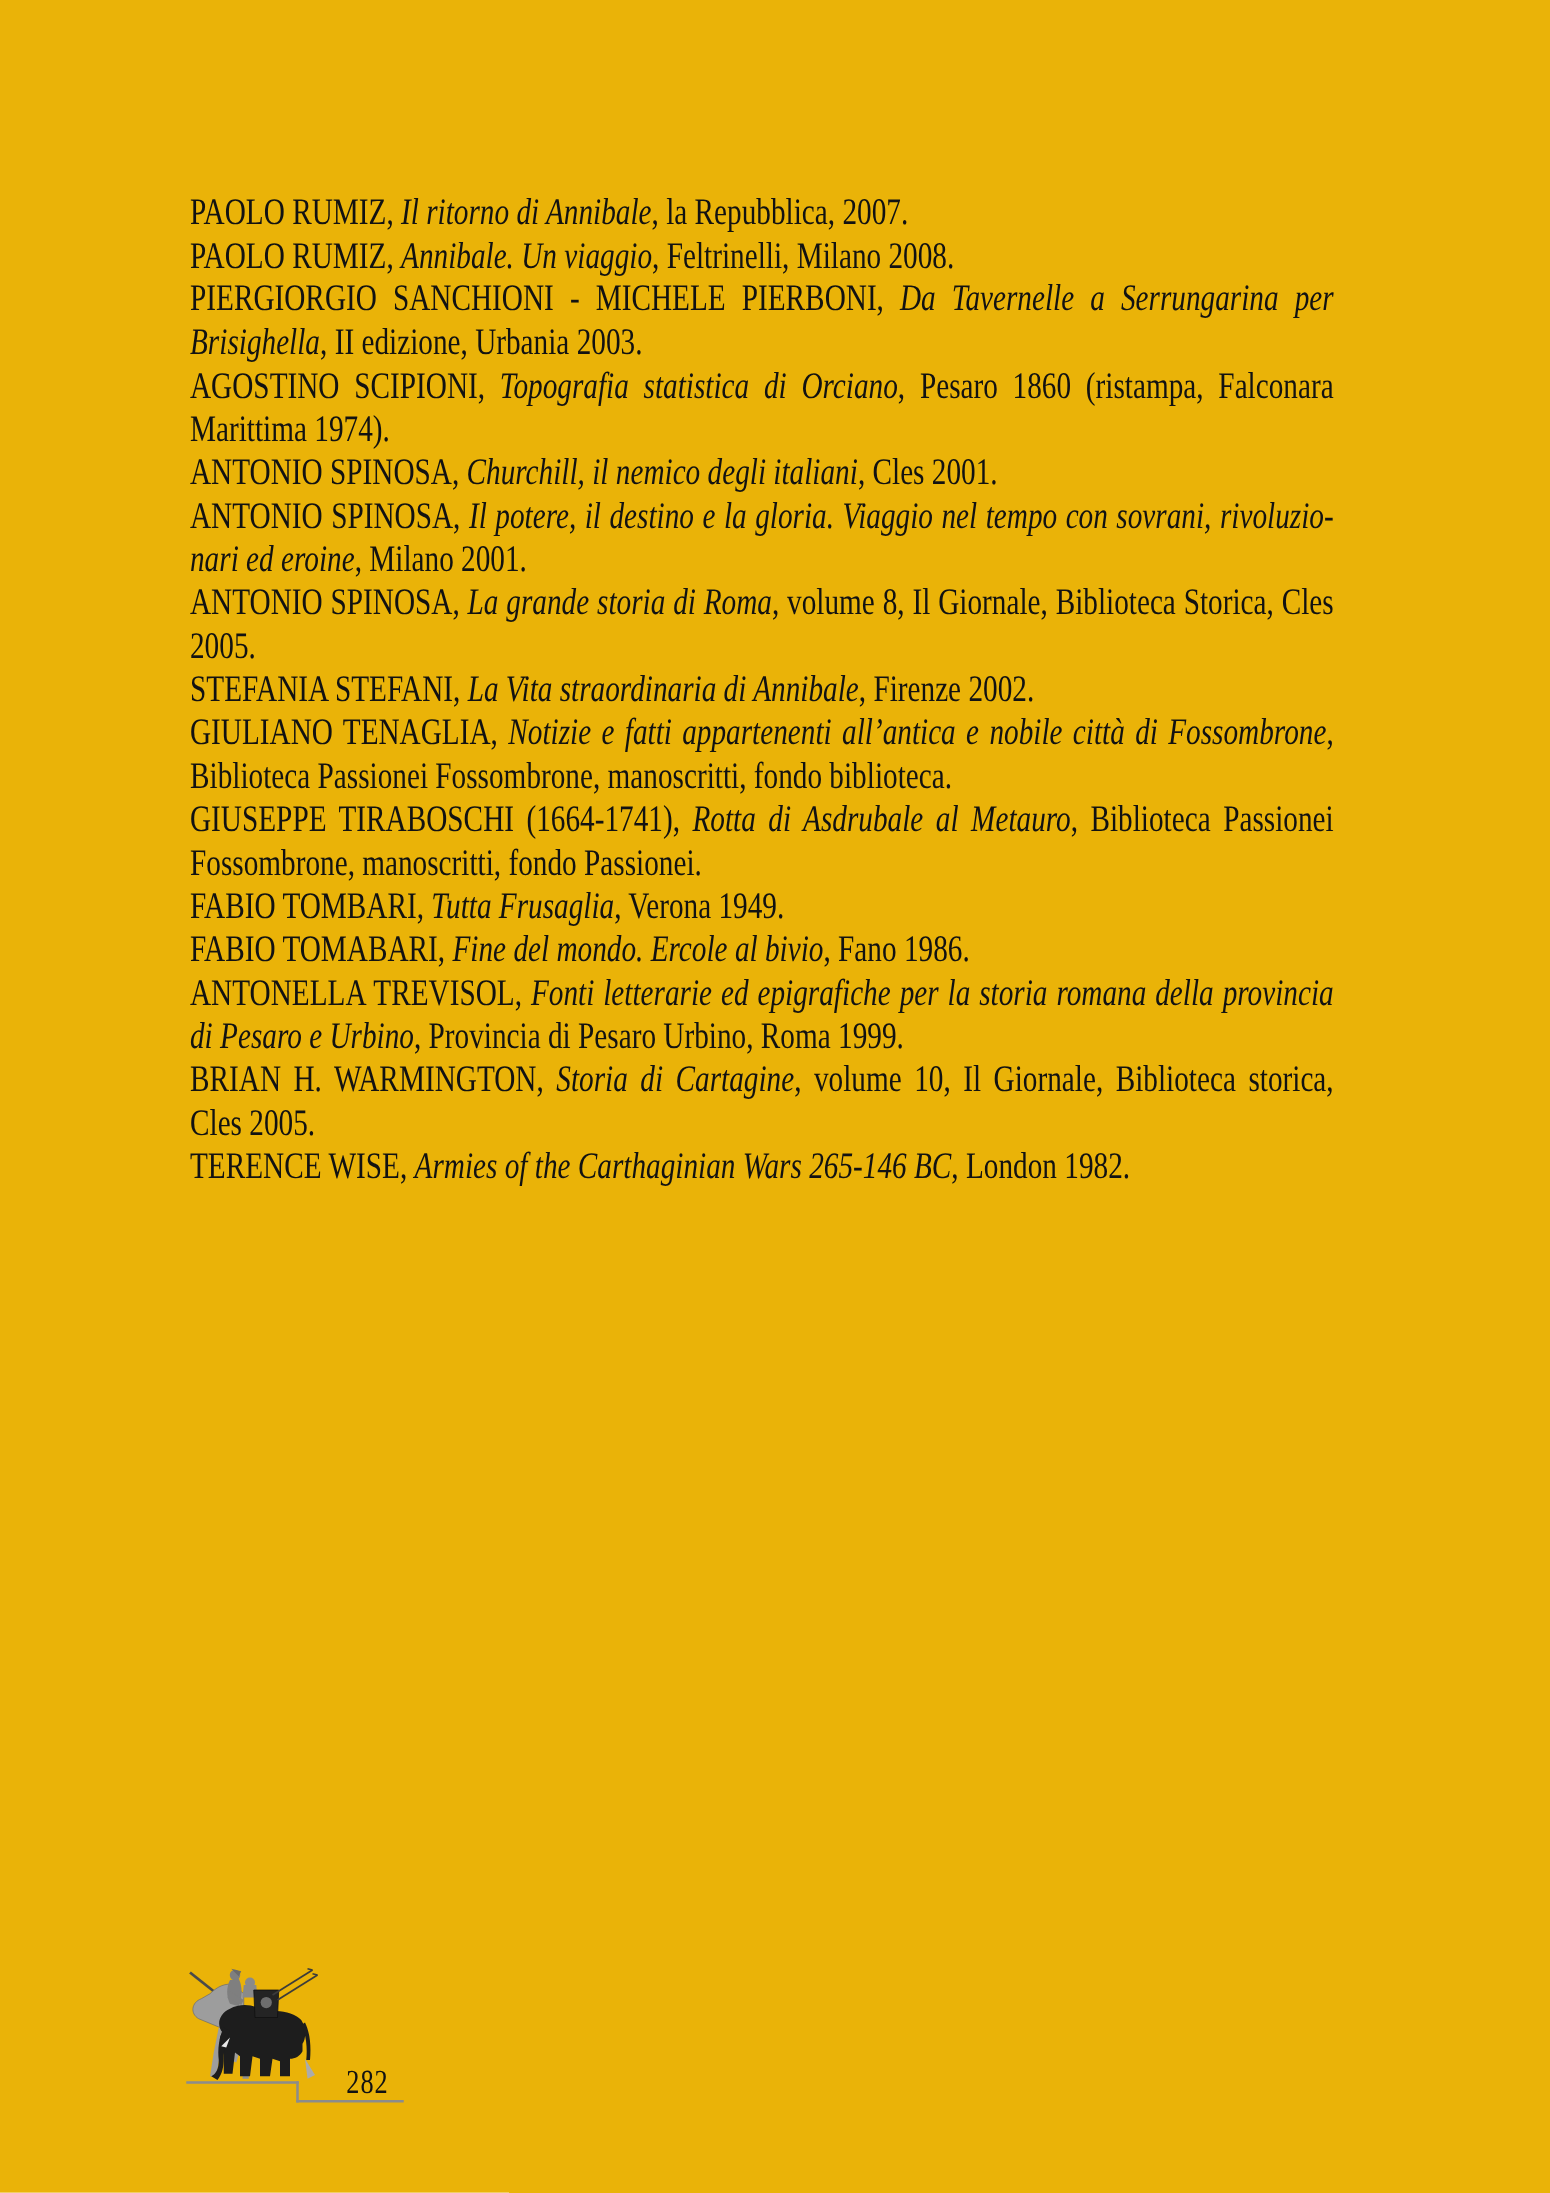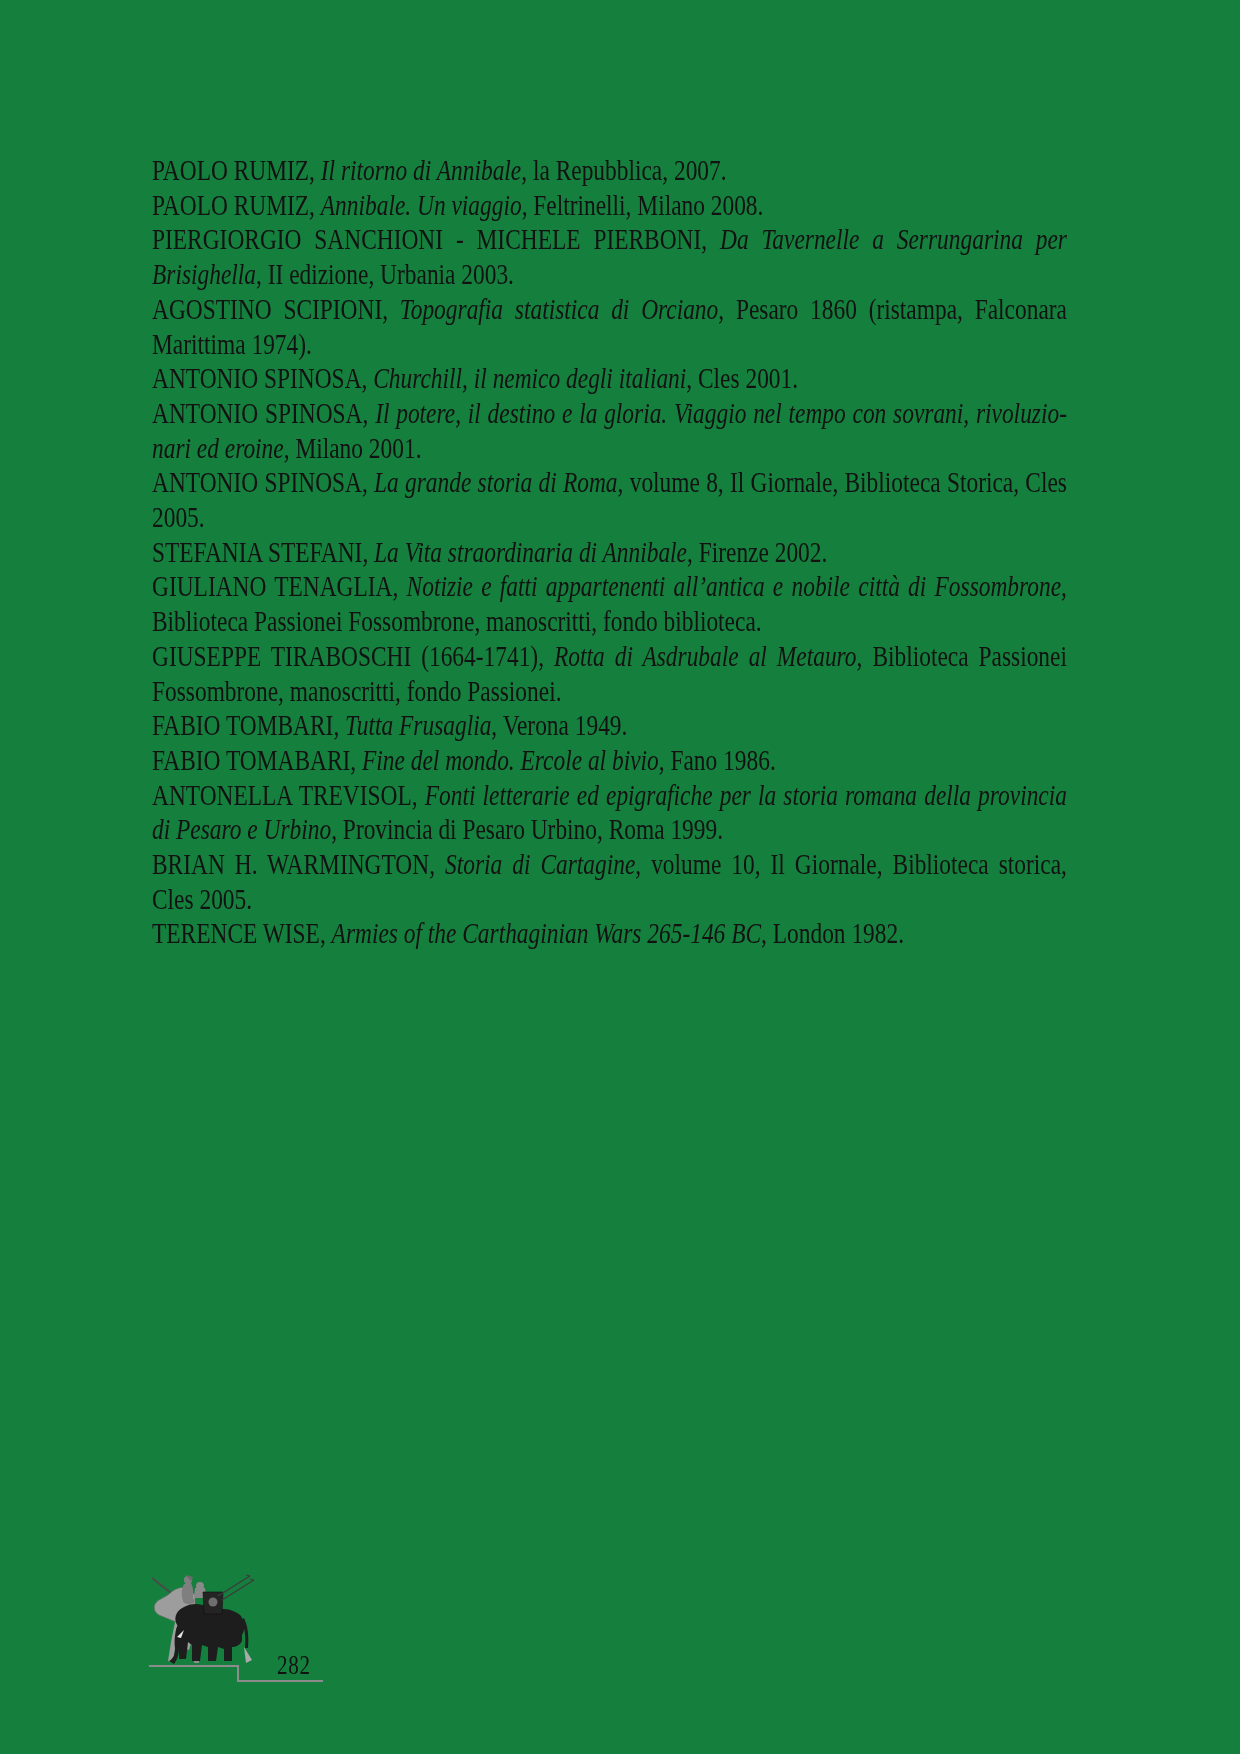--- a/index.html
+++ b/index.html
@@ -3,21 +3,21 @@
 <meta charset="utf-8">
 <style>
   html,body{margin:0;padding:0;}
   body{
     width:1240px;height:1754px;
     background:#ffffff;
     position:relative;
     font-family:"Liberation Serif","DejaVu Serif",serif;
     overflow:hidden;
   }
-  .page{position:absolute;inset:0;background:#15803d;}
+  .page{position:absolute;inset:0;background:#eab308;}
   
   .bib{
     position:absolute;
     left:152px;top:153px;
     width:1173px;
     transform:scaleX(0.78);
     transform-origin:left top;
     font-size:30px;
     line-height:34.7px;
     color:#121212;

